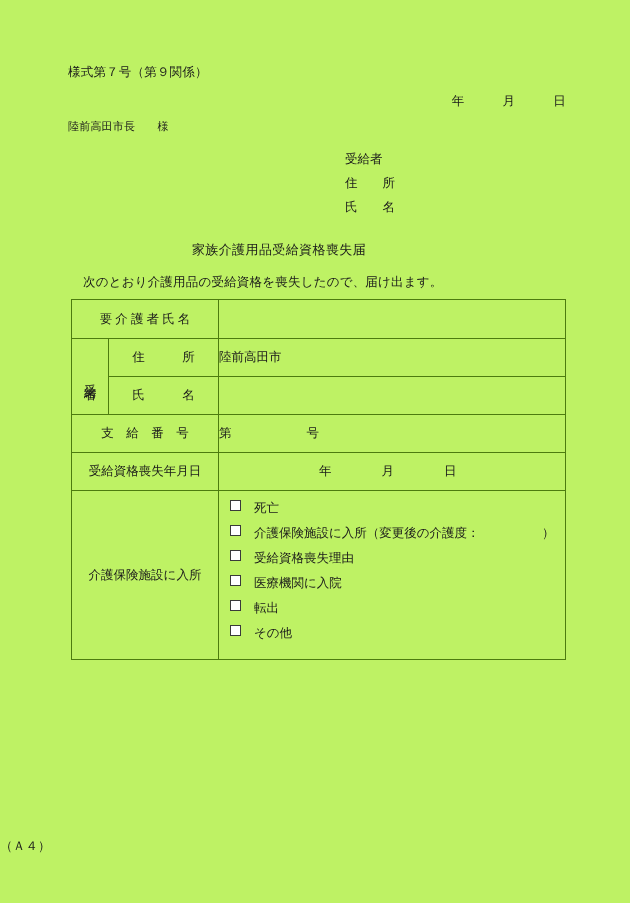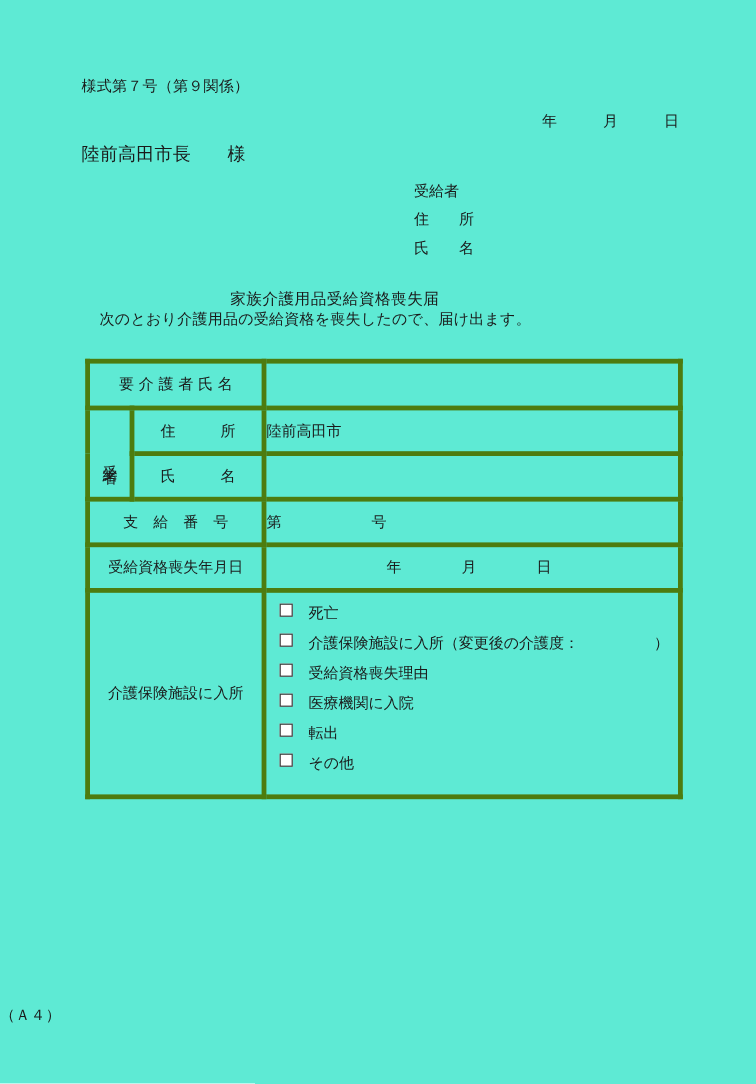--- a/index.html
+++ b/index.html
@@ -9,22 +9,23 @@
   }
   body {
     font-family: "DejaVu Serif", "Liberation Serif", serif;
     color: #1a1a1a;
     -webkit-font-smoothing: antialiased;
   }
   .page {
     position: relative;
     width: 630px;
     height: 903px;
-    background: #5eead4;
+    background: #bef264;
     overflow: hidden;
+    font-family: Liberation Serif, serif;
   }
 
   
   .t {
     position: absolute;
     white-space: pre;
     line-height: 1;
     font-size: 12.5px;
     letter-spacing: 0.2px;
   }
@@ -39,21 +40,21 @@
     left: 0;
     top: 95px;
     width: 566px;
     text-align: right;
     font-size: 12.5px;
     letter-spacing: 0.2px;
   }
   #addressee {
     left: 68px;
     top: 121px;
-    font-size: 15px;
+    font-size: 11px;
   }
 
   
   #recipient-block {
     position: absolute;
     left: 345px;
     top: 147px;
     font-size: 12.5px;
     line-height: 24px;
   }
@@ -63,36 +64,36 @@
   #doc-title {
     left: 0;
     top: 243px;
     width: 558px;
     text-align: center;
     font-size: 13px;
     letter-spacing: 0.4px;
   }
   #lead-sentence {
     left: 83px;
-    top: 260px;
+    top: 276px;
     font-size: 12.5px;
   }
 
   
   #form-table {
     position: absolute;
     left: 71px;
     top: 299px;
     width: 494px;
     border-collapse: collapse;
     table-layout: fixed;
     font-size: 12.5px;
   }
   #form-table td {
-    border: 4px solid #4d7c0f;
+    border: 1px solid #4d7c0f;
     padding: 0;
     vertical-align: middle;
     font-size: 12.5px;
   }
   .lbl {
     text-align: center;
     white-space: pre;
   }
   .val {
     padding-left: 9px;

